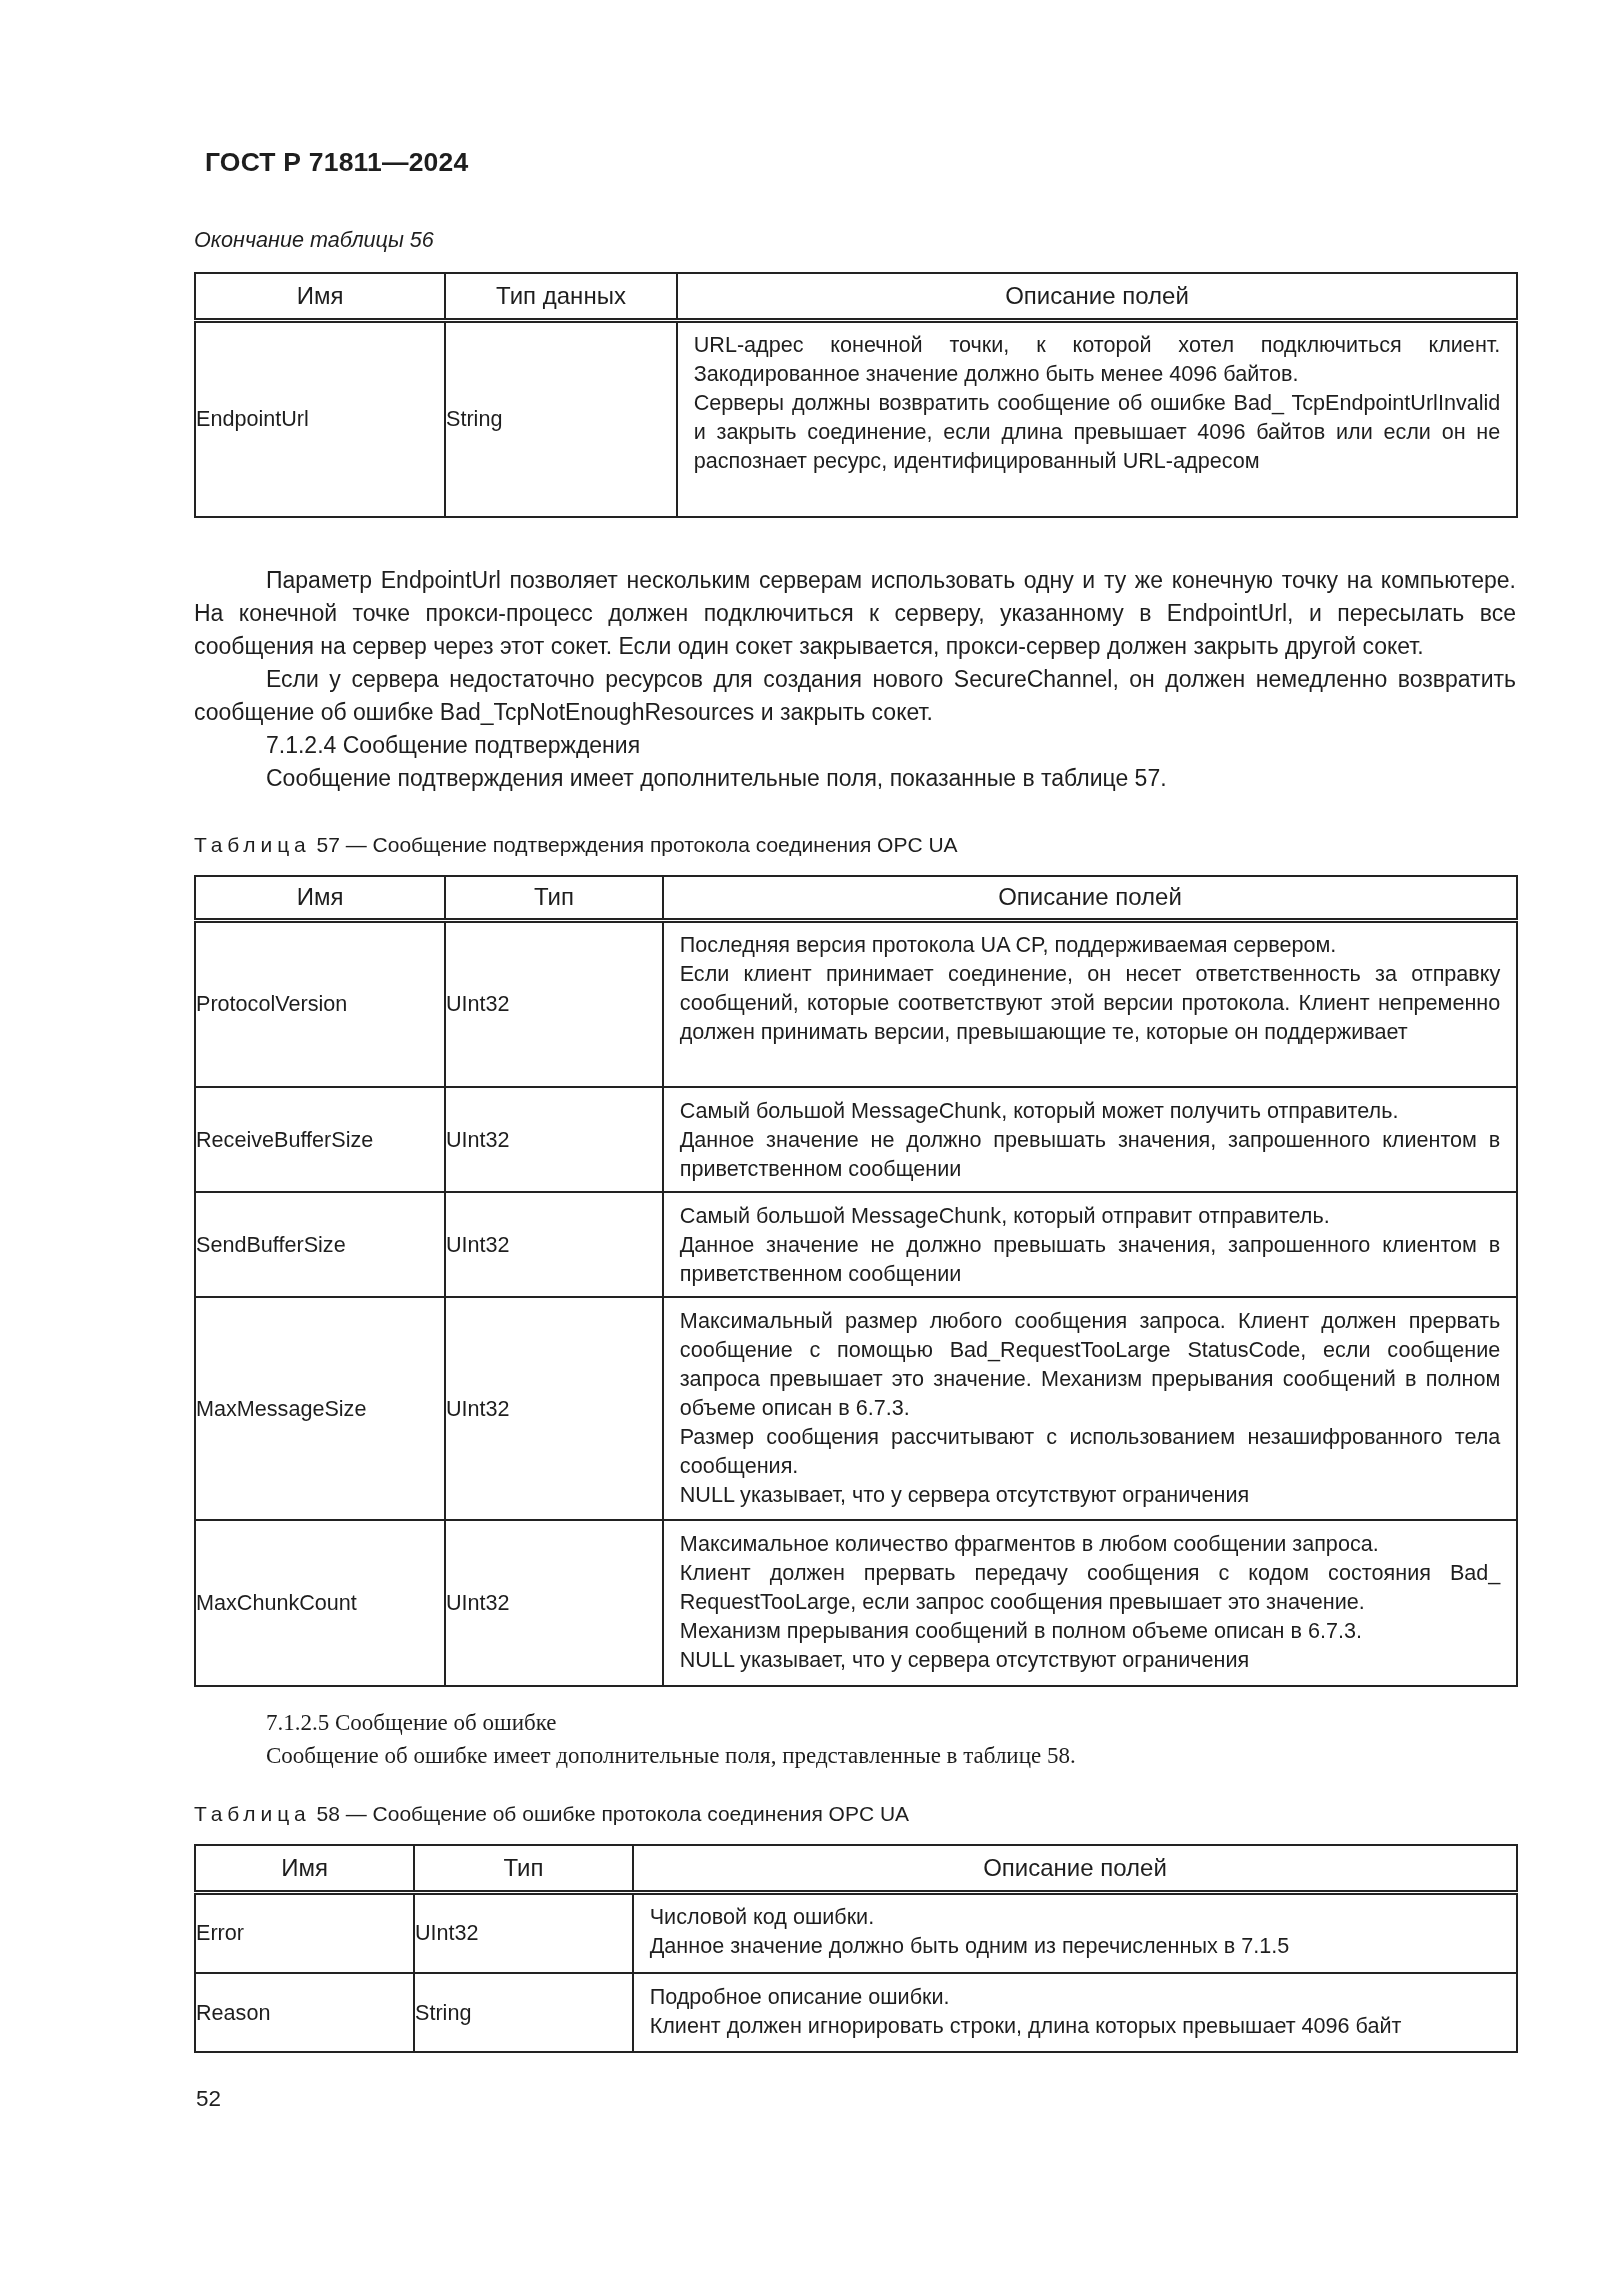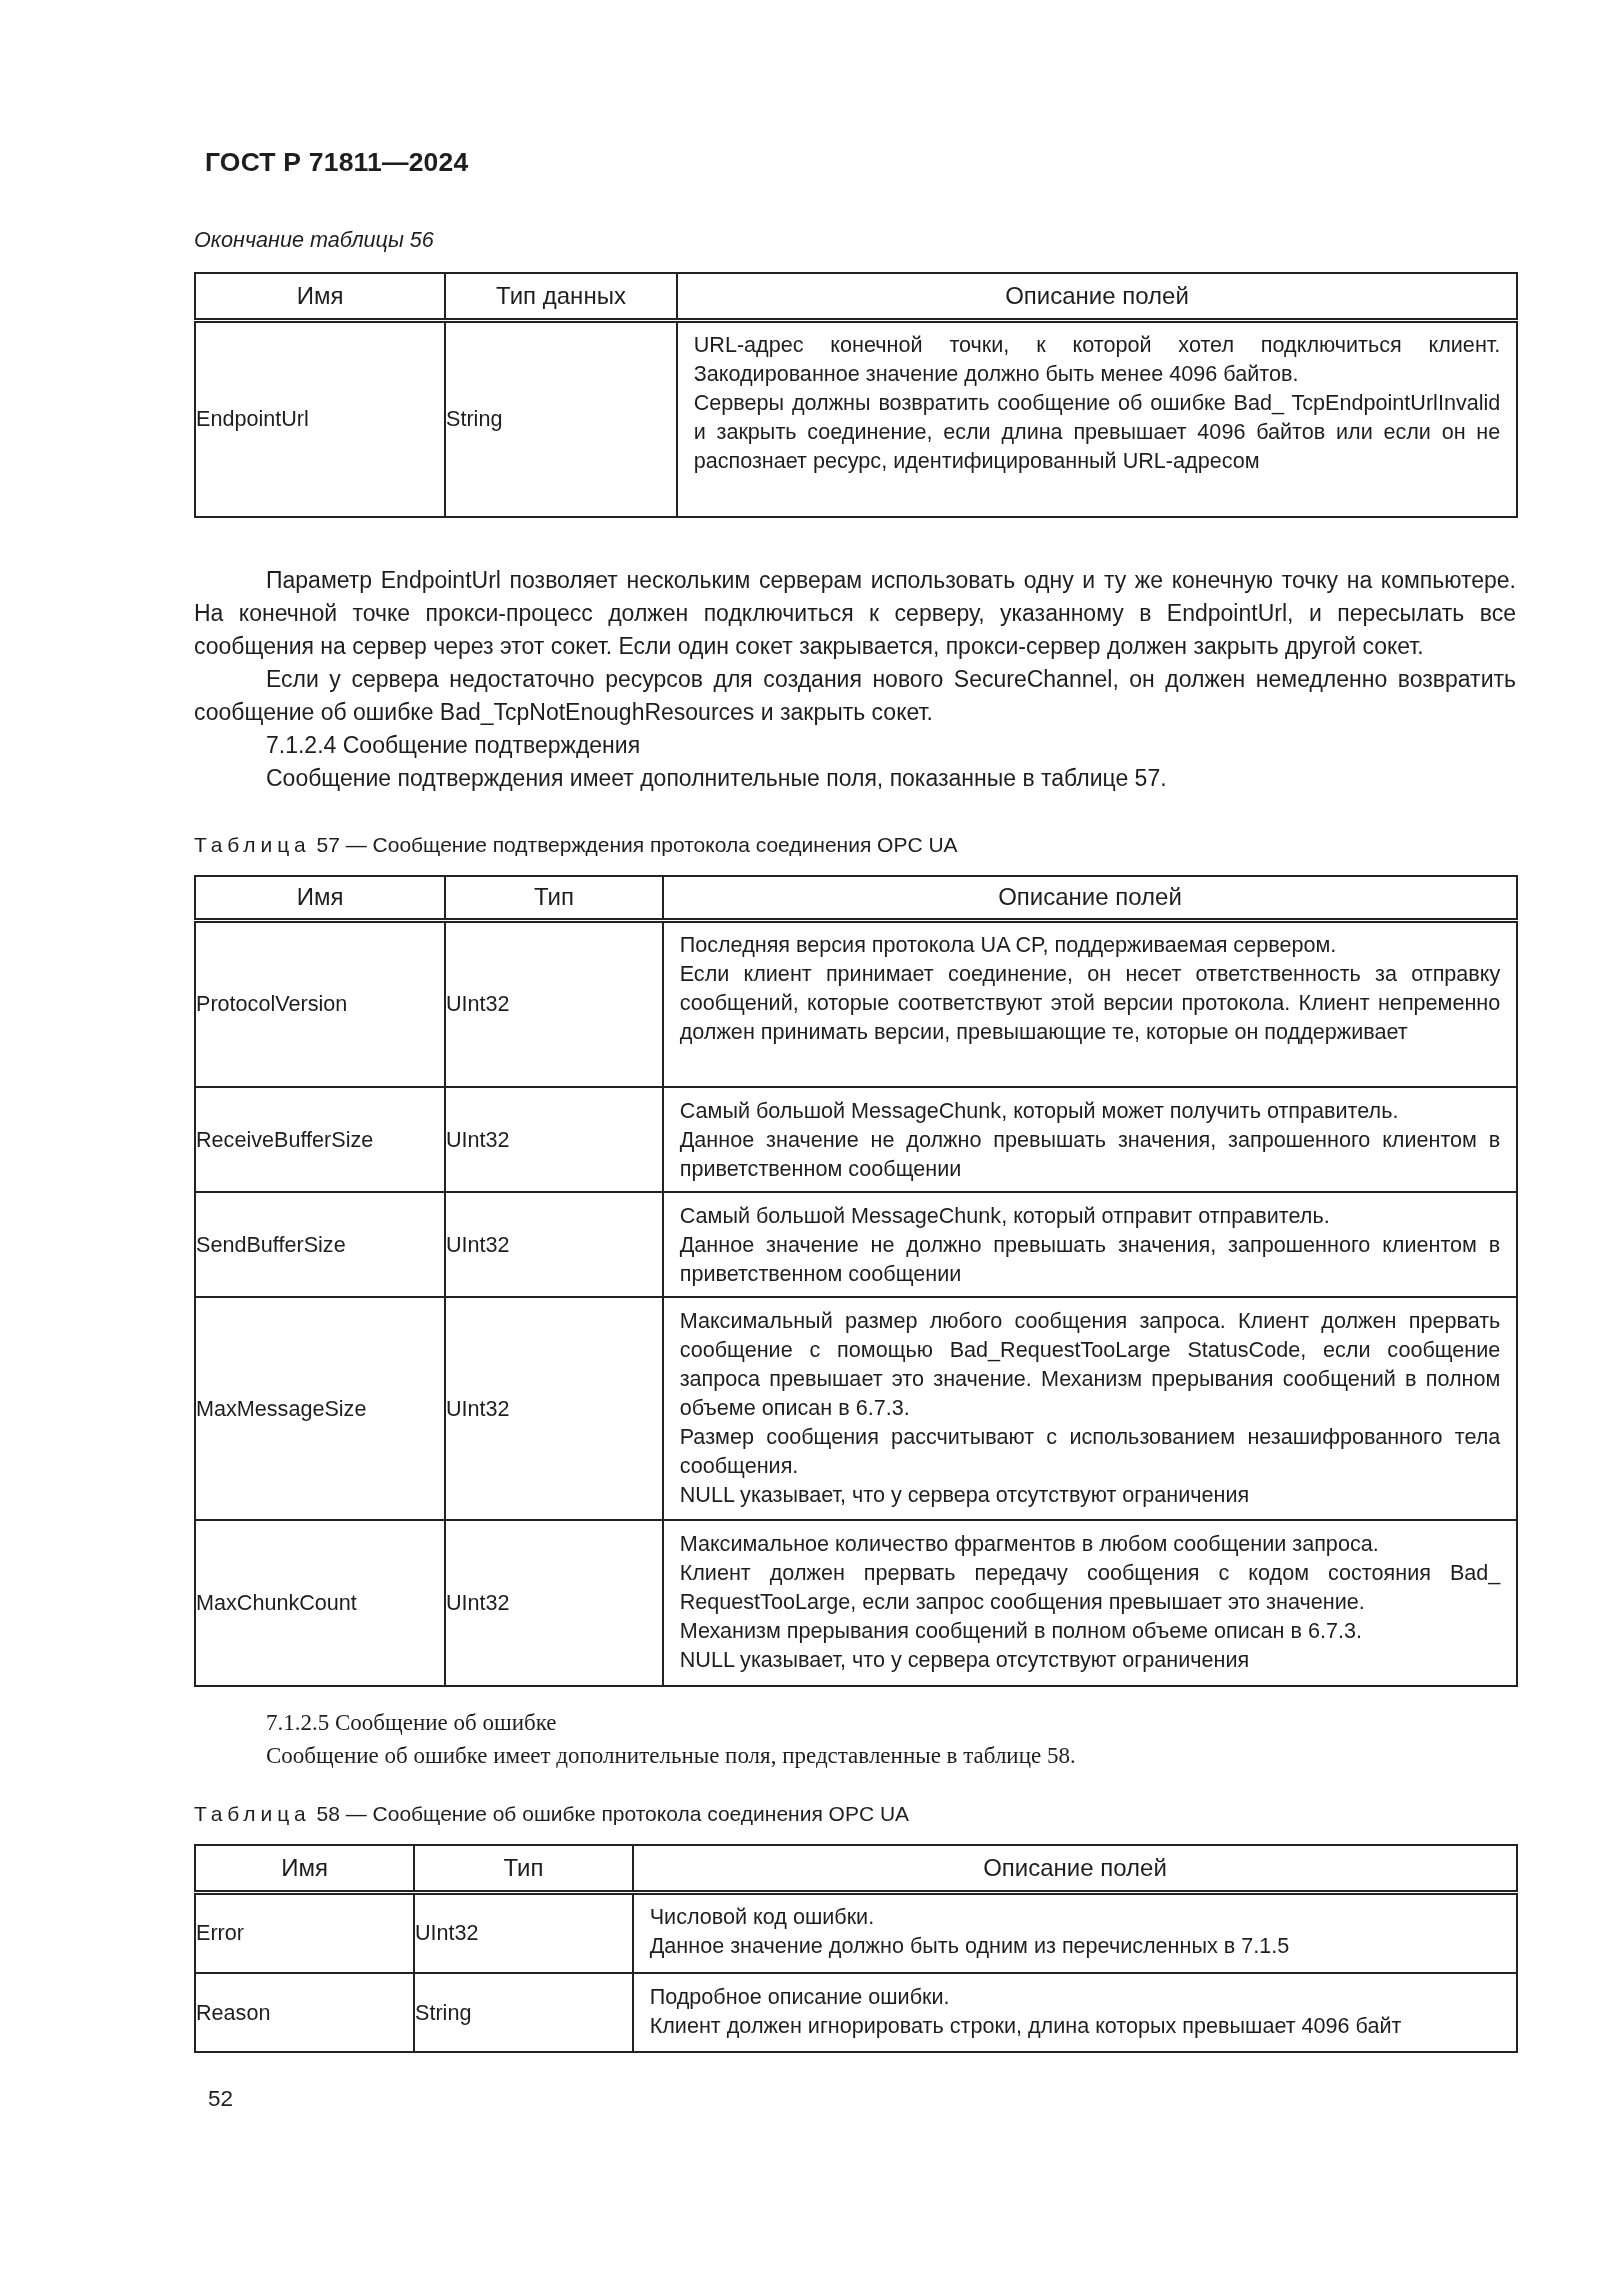--- a/index.html
+++ b/index.html
@@ -15,21 +15,21 @@
   .caption { position: absolute; left: 194px; font-size: 21px; }
   .caption .spaced { letter-spacing: 4.9px; margin-right: 5.9px; }
   table { position: absolute; left: 194px; width: 1324px; border-collapse: collapse;
           table-layout: fixed; font-size: 21.6px; }
   td, th { border: 2.9px solid #222; padding: 0; }
   th { font-weight: normal; font-size: 24px; text-align: center; vertical-align: middle;
        border-bottom: 5.9px double #222; }
   td.c { text-align: left; vertical-align: middle; border-radius: 10px; }
   td.d { text-align: justify; vertical-align: top; padding: 7.8px 15.7px 5.9px 15.7px; line-height: 29px; }
   td.d div { margin: 0; }
-  .pagenum { left: 208px; top: 2086px; font-size: 22.5px; }
+  .pagenum { left: 196px; top: 2086px; font-size: 22.5px; }
 </style>
 </head>
 <body>
 
 <div class="abs title">ГОСТ Р 71811—2024</div>
 <div class="abs cont">Окончание таблицы 56</div>
 
 <table style="top:272px; height:246px;">
   <colgroup>
       <col style="width:250px">

